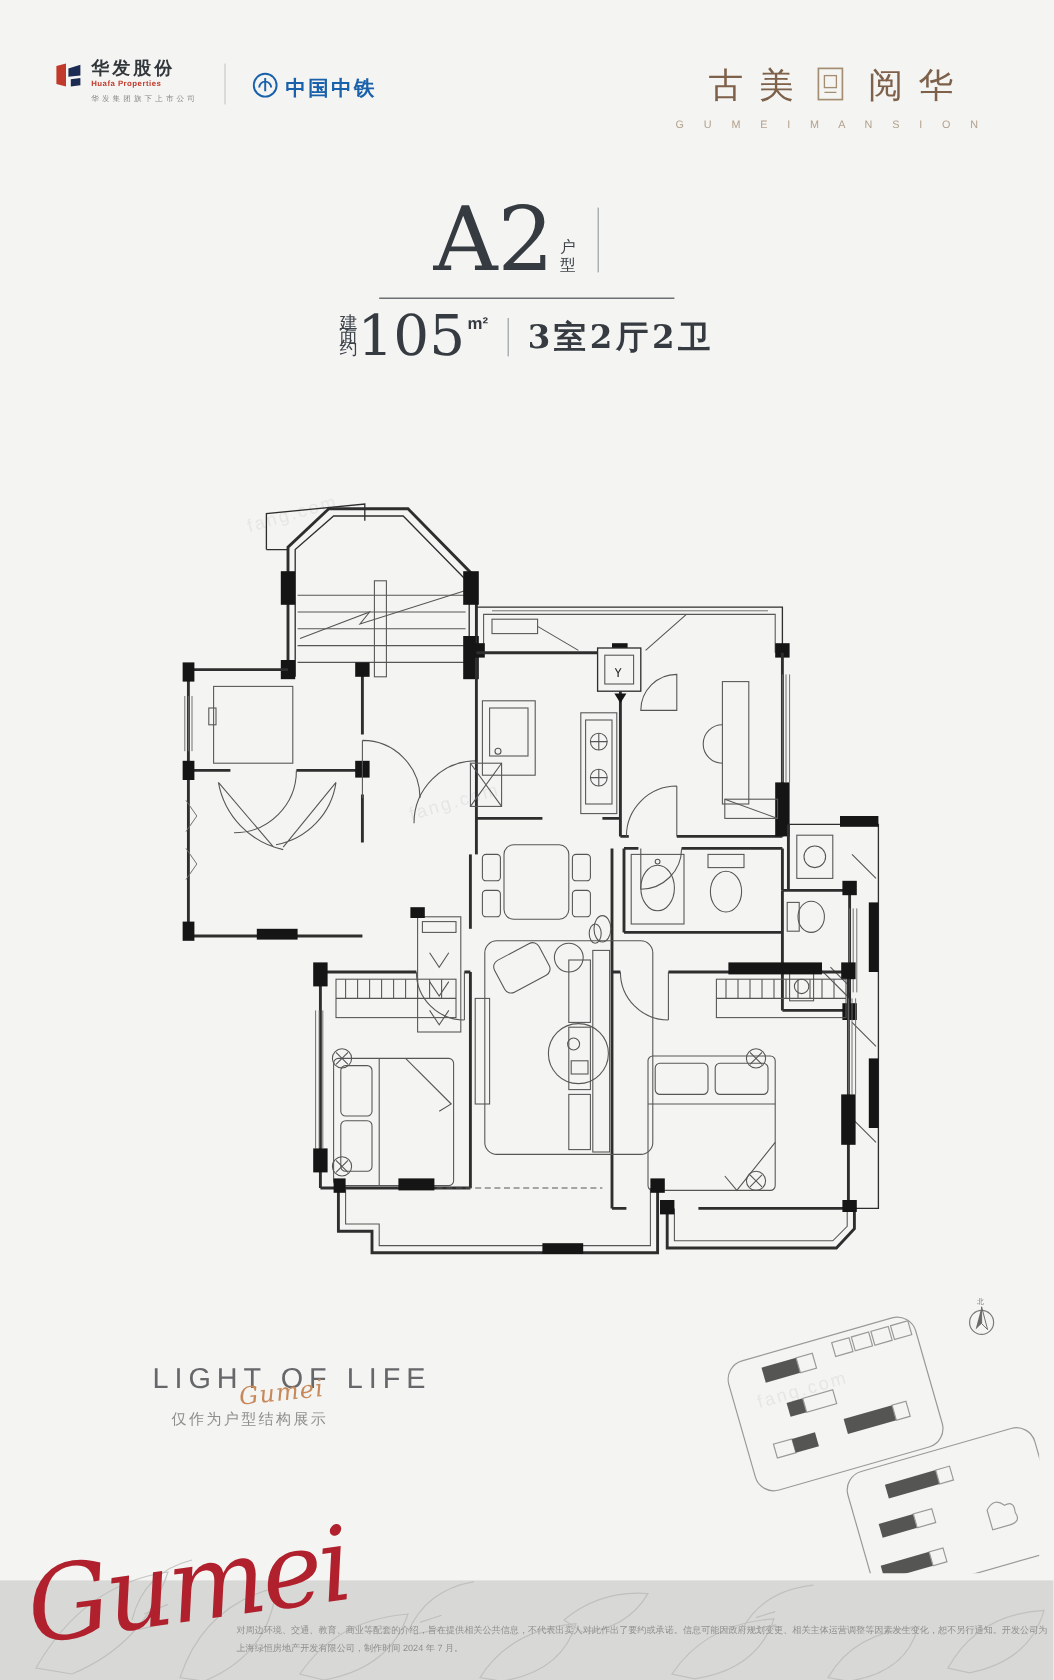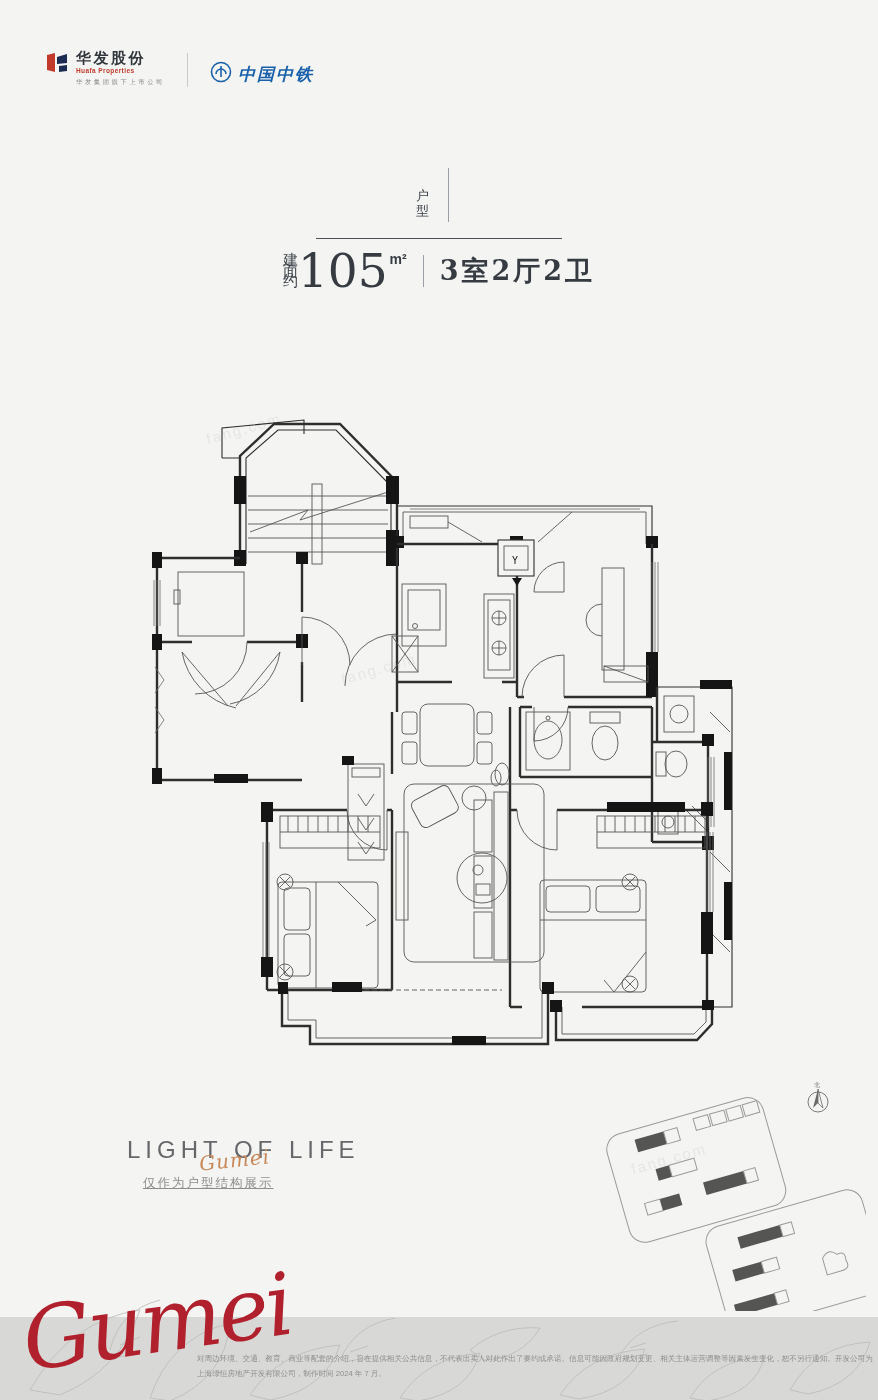--- a/index.html
+++ b/index.html
@@ -9,32 +9,32 @@
 
   
   .hdr-left{position:absolute;left:46px;top:50px;display:flex;align-items:flex-end;}
   .huafa{display:flex;align-items:flex-start;}
   .huafa-mark{width:23px;height:23px;position:relative;margin-right:7px;margin-top:1px;}
   .huafa-txt .cn{font-size:15px;font-weight:bold;color:#323固7;color:#32373c;letter-spacing:2.5px;line-height:15px;}
   .huafa-txt .en{font-size:6.5px;color:#c0392b;letter-spacing:0.4px;margin-top:2px;font-weight:bold;}
   .huafa-tag{font-size:6.3px;color:#8a8a8a;letter-spacing:2.6px;margin-top:4px;}
   .hdr-div{width:1px;height:34px;background:#c9c9c7;margin:0 22px;}
   .crec{display:flex;align-items:center;}
-  .crec-name{font-size:17px;font-weight:bold;color:#1961ab;letter-spacing:2px;margin-left:6px;font-style:italic;}
+  .crec-name{font-size:17px;font-weight:bold;color:#1961ab;letter-spacing:2px;margin-left:6px;}
   .hdr-right{position:absolute;right:56px;top:52px;text-align:center;}
   .brand-row{display:flex;align-items:center;justify-content:center;color:#7d614a;}
   .brand-cn{font-family:"DejaVu Serif","Liberation Serif",serif;font-size:29px;letter-spacing:13px;text-indent:13px;}
   .brand-seal{margin:0 6px;}
   .brand-en{font-size:9px;color:#b3a08c;letter-spacing:7px;margin-top:7px;}
 
   
   .titleblk{position:absolute;left:0;top:168px;width:100%;text-align:center;color:#353b41;}
   .t-row1{display:inline-flex;align-items:center;}
   .t-unit{font-family:"DejaVu Serif","Liberation Serif",serif;font-size:74px;line-height:64px;font-weight:500;}
-  .t-unittype{width:14px;font-size:13px;line-height:15px;word-break:break-all;text-align:center;
+  .t-unittype{width:14px;font-size:13px;line-height:15px;word-break:break-all;text-align:right;
               align-self:flex-end;margin:0 0 4px 4px;color:#3c424a;}
   .t-div1{width:1px;height:54px;background:#9aa0a6;margin:0 18px;}
   .t-name{font-family:"DejaVu Serif","Liberation Serif",serif;font-size:46px;font-weight:bold;
           letter-spacing:16px;text-indent:16px;}
   .t-rule{width:246px;height:1px;background:#4a5056;margin:16px auto 12px auto;}
   .t-row2{display:inline-flex;align-items:center;}
   .t-areapre{width:11px;font-size:15px;line-height:10.5px;word-break:break-all;color:#3c424a;margin-right:4px;}
   .t-area{font-family:"DejaVu Serif","Liberation Serif",serif;font-size:47px;line-height:40px;font-weight:normal;}
   .t-areaunit{font-size:14px;font-weight:bold;align-self:flex-start;margin:0 0 0 2px;}
   .t-div2{width:1px;height:32px;background:#9aa0a6;margin:0 16px;}
@@ -52,21 +52,21 @@
   .dash{stroke:#565656;stroke-width:0.9;fill:none;stroke-dasharray:5 3;}
   .ybox{fill:#f4f4f2;}
   .plantxt{font-family:"DejaVu Sans Mono","Liberation Mono",monospace;font-size:10px;fill:#222;}
 
   
   .wm{position:absolute;font-size:15px;color:rgba(110,110,110,0.10);transform:rotate(-16deg);letter-spacing:2px;}
   .lol{position:absolute;left:127px;top:1136px;}
   .lol-main{font-size:24px;letter-spacing:5px;color:#66676a;font-weight:400;}
   .lol-script{position:absolute;left:72px;top:12px;font-family:"DejaVu Serif","Liberation Serif",serif;
               font-style:italic;font-size:20px;color:#c8895a;transform:rotate(-6deg);letter-spacing:1px;}
-  .lol-note{font-size:12.5px;color:#8e8e8e;letter-spacing:2px;margin-top:11px;margin-left:16px;text-decoration:underline;}
+  .lol-note{font-size:12.5px;color:#8e8e8e;letter-spacing:2px;margin-top:11px;margin-left:16px;}
   .siteplan{position:absolute;left:606px;top:1076px;}
   .band{position:absolute;left:0;top:1317px;width:878px;height:83px;background:#d8d8d6;}
   .leaves{position:absolute;left:0;top:1230px;}
   .gumei-big{position:absolute;left:22px;top:1272px;font-family:"DejaVu Serif","Liberation Serif",serif;
              font-style:italic;font-size:86px;color:#b0212d;transform:rotate(-8deg);letter-spacing:-3px;z-index:5;}
   .fineprint{position:absolute;left:197px;top:1352px;width:678px;z-index:4;
              font-size:7.6px;line-height:14.5px;color:#8f8f8d;}
 </style>
 </head>
 <body>
@@ -94,23 +94,38 @@
         <svg width="22" height="22" viewBox="0 0 22 22">
           <circle cx="11" cy="11" r="9.5" fill="none" stroke="#1961ab" stroke-width="1.6"></circle>
           <path d="M6,13 A5,5 0 0 1 16,13" fill="none" stroke="#1961ab" stroke-width="1.6"></path>
           <line x1="11" y1="5" x2="11" y2="16" stroke="#1961ab" stroke-width="1.6"></line>
         </svg>
       </span>
       <span class="crec-name">中国中铁</span>
     </div>
   </div>
 
+  <div class="hdr-right">
+    <div class="brand-row">
+      <span class="brand-cn">古美</span>
+      <span class="brand-seal">
+        <svg width="24" height="30" viewBox="0 0 24 30">
+          <rect x="2" y="2" width="20" height="26" fill="none" stroke="#a58d72" stroke-width="1.4"></rect>
+          <rect x="7" y="8" width="10" height="10" fill="none" stroke="#a58d72" stroke-width="1.1"></rect>
+          <line x1="7" y1="22" x2="17" y2="22" stroke="#a58d72" stroke-width="1.1"></line>
+        </svg>
+      </span>
+      <span class="brand-cn">阅华</span>
+    </div>
+    <div class="brand-en">G U M E I   M A N S I O N</div>
+  </div>
 
   <div class="titleblk">
     <div class="t-row1">
+      <span class="t-unit">A2</span>
       <span class="t-unittype">户型</span>
       <span class="t-div1"></span>
     </div>
     <div class="t-rule"></div>
     <div class="t-row2">
       <span class="t-areapre">建面约</span>
       <span class="t-area">105</span>
       <span class="t-areaunit">m²</span>
       <span class="t-div2"></span>
       <span class="t-rooms">3室2厅2卫</span>

